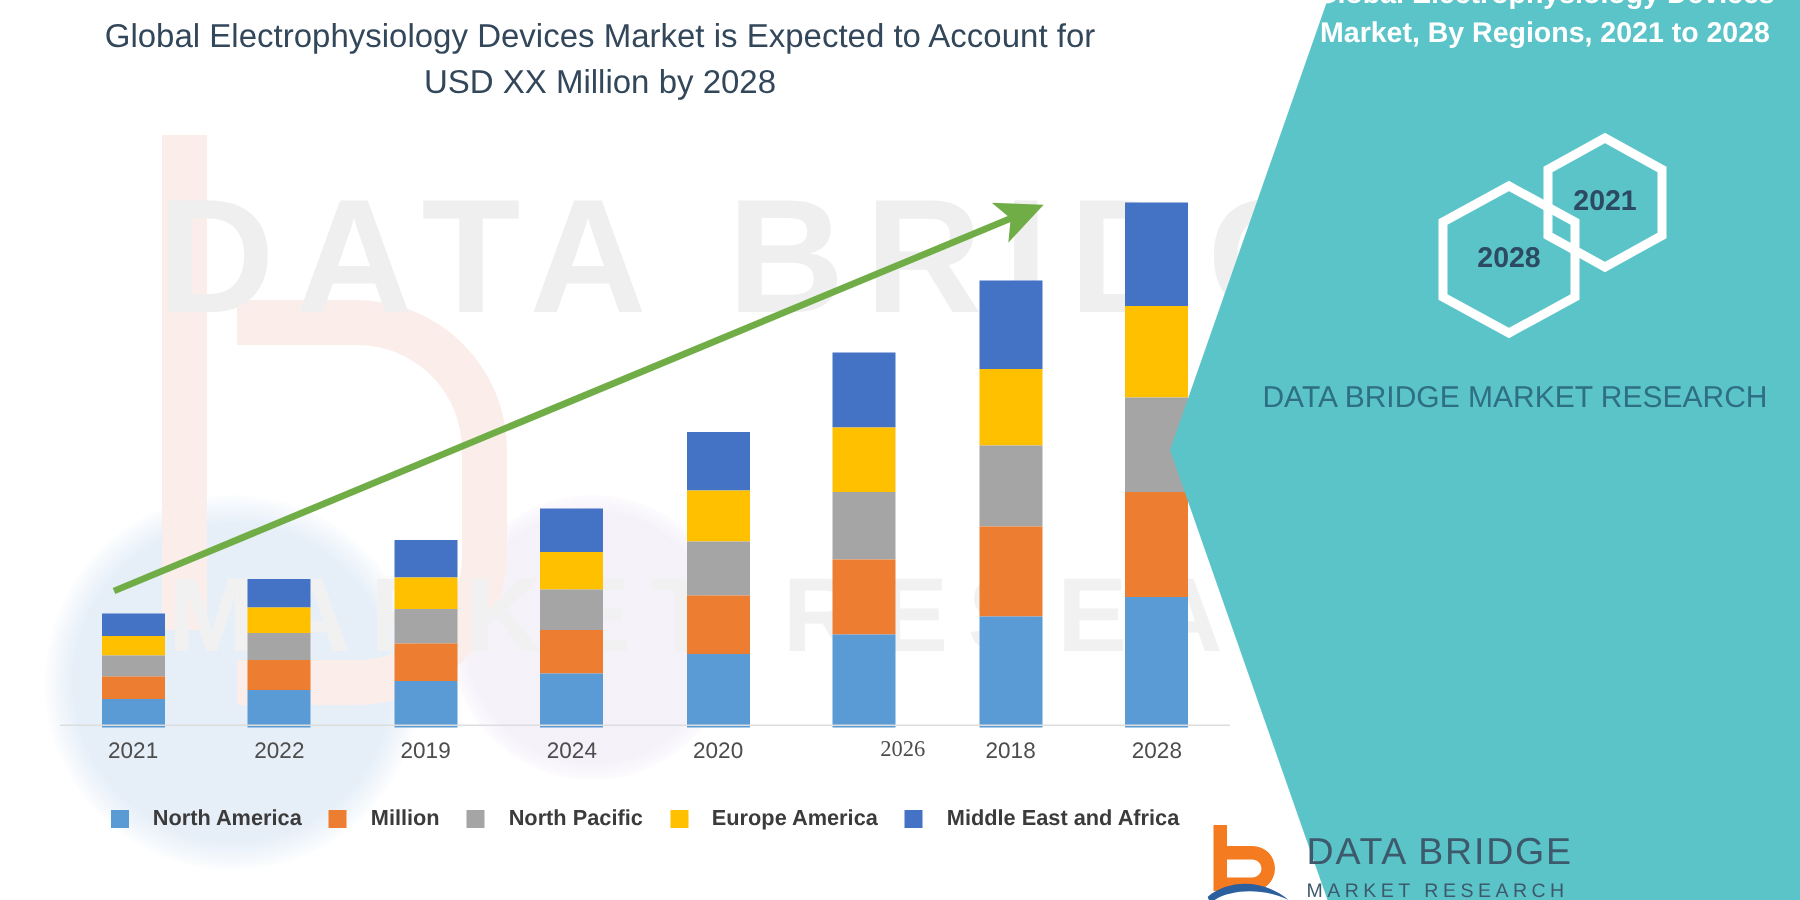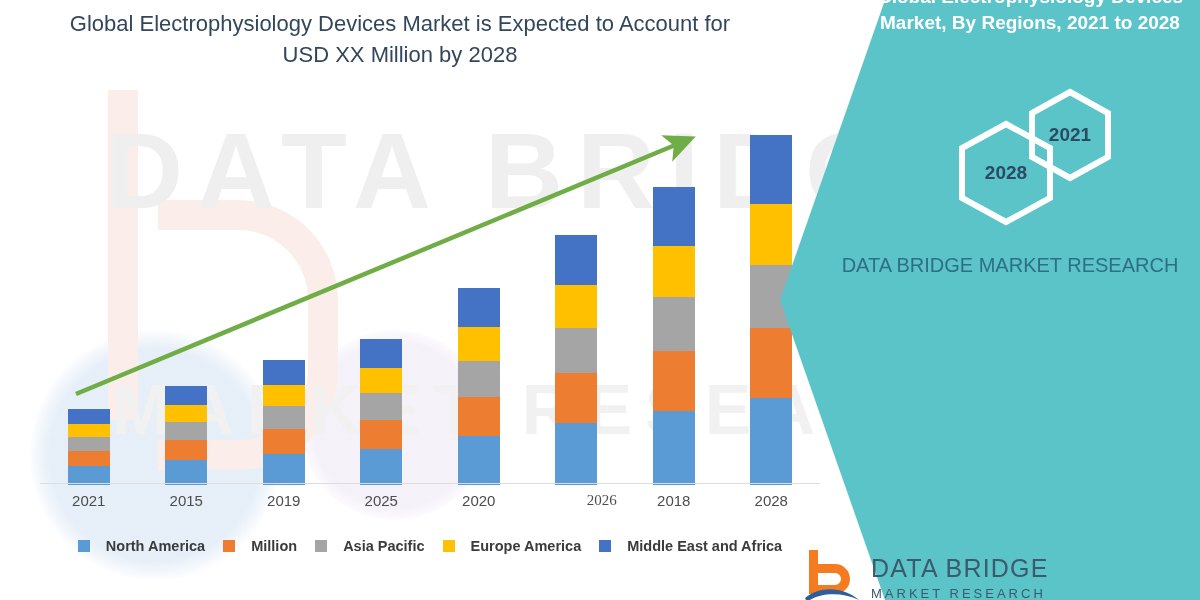--- a/index.html
+++ b/index.html
@@ -175,23 +175,23 @@
       <div class="seg" style="background: rgb(68, 114, 196); height: 69px;"></div>
       <div class="seg" style="background: rgb(255, 192, 0); height: 61px;"></div>
       <div class="seg" style="background: rgb(165, 165, 165); height: 63px;"></div>
       <div class="seg" style="background: rgb(237, 125, 49); height: 70px;"></div>
       <div class="seg" style="background: rgb(91, 155, 213); height: 87px;"></div>
     </div>
   </div>
 <div id="axis-line"></div>
 <div id="x-labels">
     <div class="x-label" style="left: 0px; width: 97.5px;">2021</div>
-    <div class="x-label" style="left: 97.5px; width: 97.5px;">2015</div>
+    <div class="x-label" style="left: 97.5px; width: 97.5px;">2022</div>
     <div class="x-label" style="left: 195px; width: 97.5px;">2019</div>
-    <div class="x-label" style="left: 292.5px; width: 97.5px;">2025</div>
+    <div class="x-label" style="left: 292.5px; width: 97.5px;">2024</div>
     <div class="x-label" style="left: 390px; width: 97.5px;">2020</div>
     <div class="x-label" style="left: 513px; width: 97.5px; font-family: Liberation Serif, serif;">2026</div>
     <div class="x-label" style="left: 585px; width: 97.5px;">2018</div>
     <div class="x-label" style="left: 682.5px; width: 97.5px;">2028</div>
   </div>
 
 <svg id="arrow" viewBox="0 0 1200 600">
   <defs>
     <marker id="arrowhead" markerWidth="7" markerHeight="7" refX="3.2" refY="3.2" orient="auto">
       <path d="M0,0 L7,3.2 L0,6.4 L1.7,3.2 Z" fill="#70ad47"></path>
@@ -204,21 +204,21 @@
     <div class="legend-item">
       <span class="legend-swatch" style="background: rgb(91, 155, 213);"></span>
       <span class="legend-label">North America</span>
     </div>
     <div class="legend-item">
       <span class="legend-swatch" style="background: rgb(237, 125, 49);"></span>
       <span class="legend-label">Million</span>
     </div>
     <div class="legend-item">
       <span class="legend-swatch" style="background: rgb(165, 165, 165);"></span>
-      <span class="legend-label">Asia Pacific</span>
+      <span class="legend-label">North Pacific</span>
     </div>
     <div class="legend-item">
       <span class="legend-swatch" style="background: rgb(255, 192, 0);"></span>
       <span class="legend-label">Europe America</span>
     </div>
     <div class="legend-item">
       <span class="legend-swatch" style="background: rgb(68, 114, 196);"></span>
       <span class="legend-label">Middle East and Africa</span>
     </div>
   </div>

